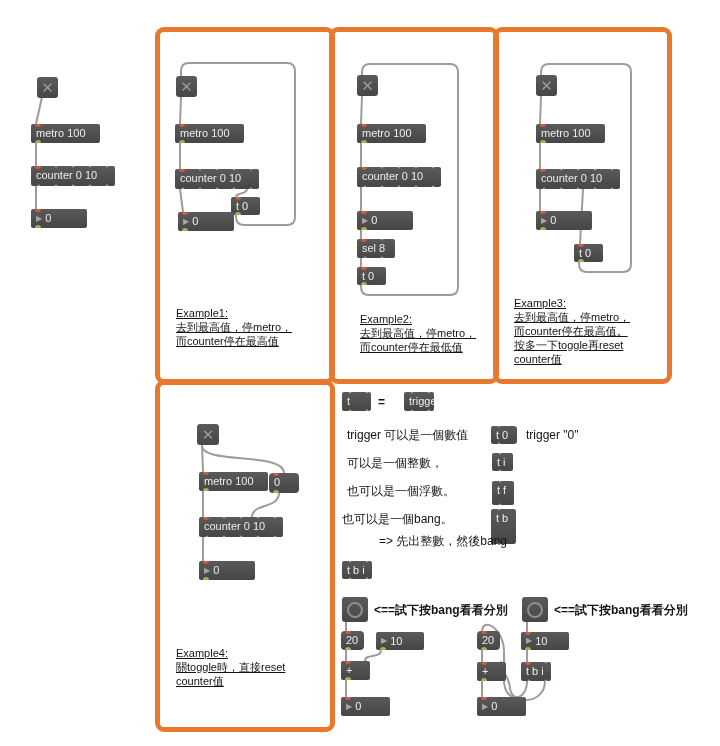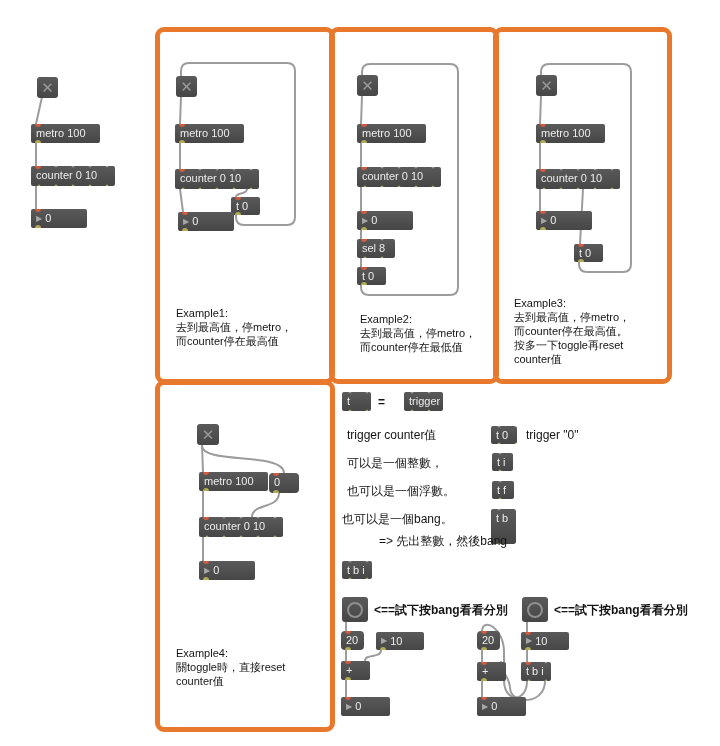--- a/index.html
+++ b/index.html
@@ -22,21 +22,21 @@
   .msg{border-radius:4px;}
   .num{display:flex;align-items:center;gap:3px;padding-top:0;}
   .tri{color:#a6a6a6;font-size:8px;line-height:1;}
   .toggle{display:flex;align-items:center;justify-content:center;padding:0;
      color:#9a9a9a;font-size:15px;font-weight:bold;border-radius:3px;}
   .bang{border-radius:3px;padding:0;}
   .bang::before{content:"";position:absolute;left:50%;top:50%;width:12px;height:12px;
      margin:-8px 0 0 -8px;border:2px solid #8f8f8f;border-radius:50%;}
   .zh{position:absolute;z-index:2;color:#141414;font-size:12px;line-height:16px;white-space:nowrap;}
   .zh.b{font-weight:bold;}
-  .cap{position:absolute;z-index:2;color:#141414;font-size:11px;line-height:14px;white-space:nowrap;}
+  .cap{position:absolute;z-index:2;color:#141414;font-size:11px;line-height:14px;white-space:nowrap;text-decoration:underline;}
 </style>
 </head>
 <body>
 
 <div class="stage">
 
   <div class="frame" style="left:155px;top:27px;width:170px;height:347px"></div>
   <div class="frame" style="left:329px;top:27px;width:160px;height:347px"></div>
   <div class="frame" style="left:493px;top:27px;width:169px;height:347px"></div>
   <div class="frame" style="left:155px;top:380px;width:170px;height:342px"></div>
@@ -159,31 +159,31 @@
       <span>0</span>
     </div>
   <div class="cap" style="left:176px;top:646px">
     <div>Example4:</div>
     <div>關toggle時，直接reset</div>
     <div>counter值</div>
   </div>
 
   <div class="box notches" style="left:342px;top:392px;width:29px;height:19px">t</div>
   <div class="zh b" style="left:378px;top:394px">=</div>
-  <div class="box notches" style="left:404px;top:392px;width:39px;height:19px">trigger</div>
-
-  <div class="zh" style="left:347px;top:427px">trigger counter值</div>
+  <div class="box notches" style="left:404px;top:392px;width:30px;height:19px">trigger</div>
+
+  <div class="zh" style="left:347px;top:427px">trigger 可以是一個數值</div>
   <div class="box notches" style="left:491px;top:426px;width:26px;height:18px">t 0</div>
   <div class="zh" style="left:526px;top:427px">trigger "0"</div>
 
   <div class="zh" style="left:347px;top:455px">可以是一個整數，</div>
   <div class="box notches" style="left:492px;top:453px;width:21px;height:18px">t i</div>
 
   <div class="zh" style="left:347px;top:483px">也可以是一個浮數。</div>
-  <div class="box notches" style="left:492px;top:481px;width:22px;height:18px">t f</div>
+  <div class="box notches" style="left:492px;top:481px;width:22px;height:24px">t f</div>
 
   <div class="zh" style="left:342px;top:511px">也可以是一個bang。</div>
   <div class="box notches" style="left:491px;top:509px;width:25px;height:35px">t b</div>
 
   <div class="box notches" style="left:342px;top:561px;width:30px;height:18px">t b i</div>
   <div class="zh" style="left:379px;top:533px">=&gt; 先出整數，然後bang</div>
 
   <div class="box bang" style="left:342px;top:597px;width:26px;height:25px"></div>
   <div class="zh b" style="left:374px;top:602px">&lt;==試下按bang看看分別</div>
   <div class="box msg hot out" style="left:341px;top:631px;width:23px;height:19px">20</div>

